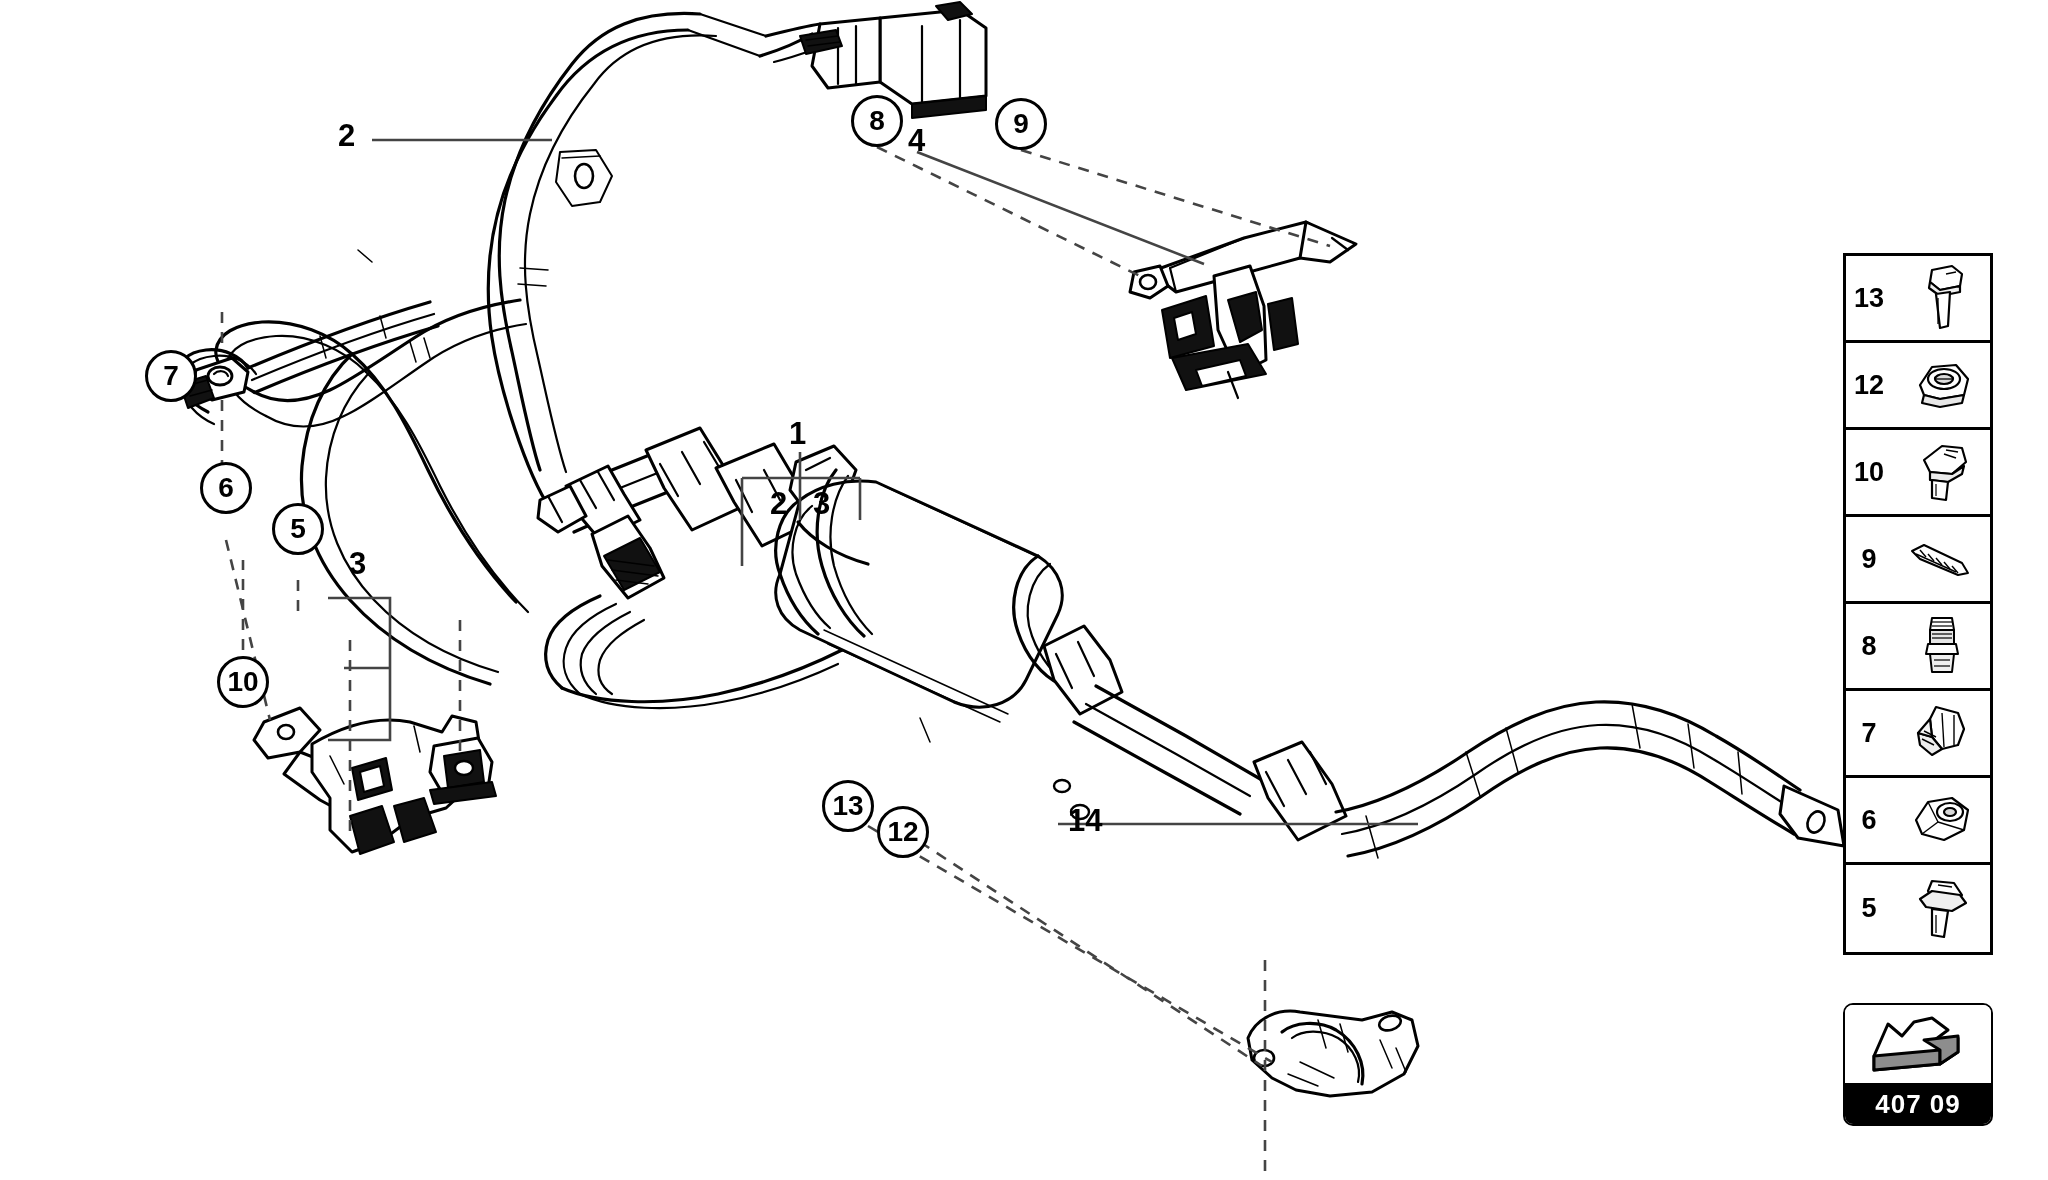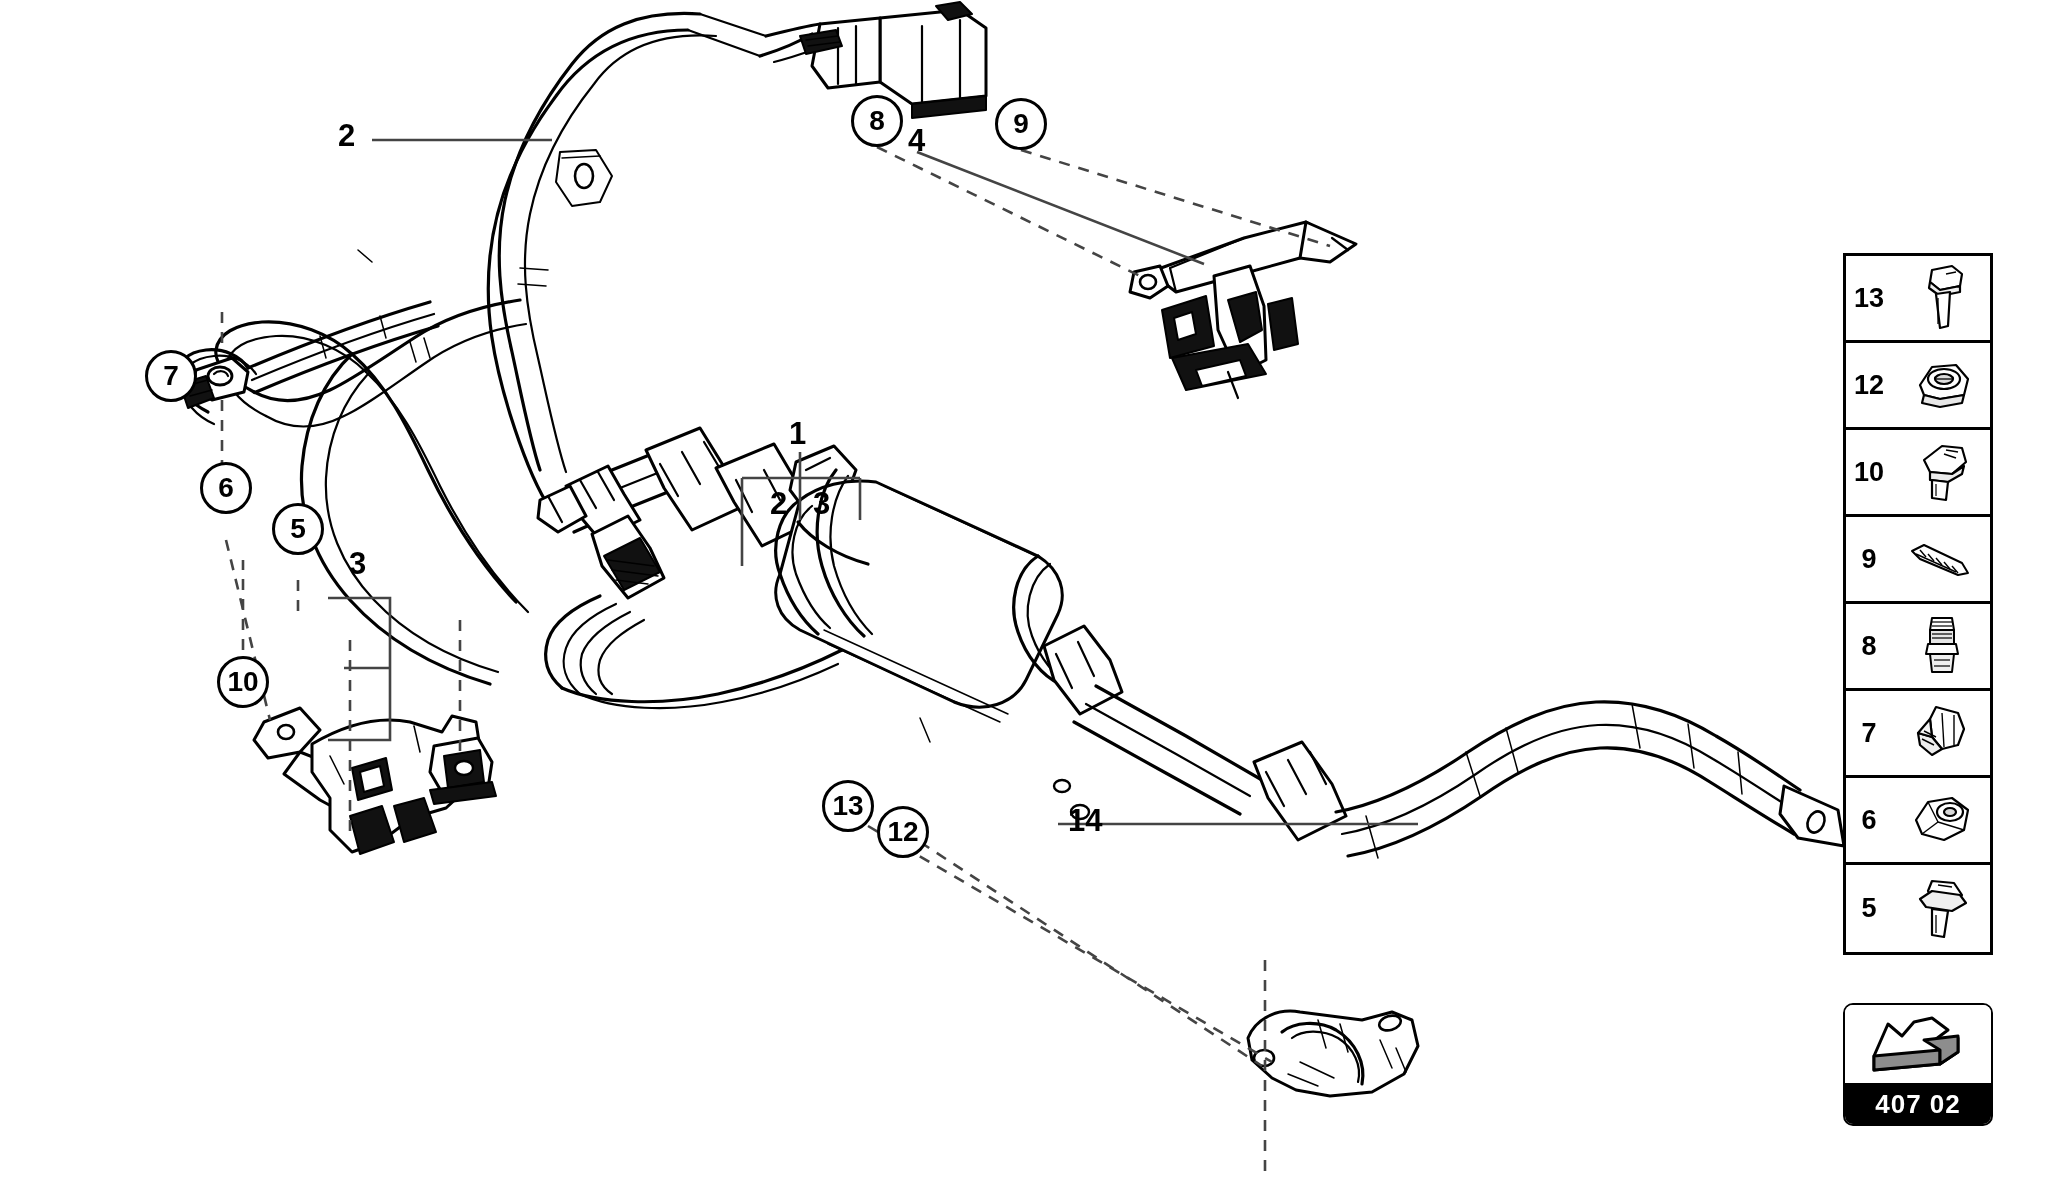--- a/index.html
+++ b/index.html
@@ -620,16 +620,16 @@
   </div>
 
   <div id="page-badge">
     <div id="badge-art">
       <svg width="120" height="64" viewBox="0 0 120 64">
         <path d="M16 44 L30 12 L44 24 L56 10 L74 6 L90 18 L74 30 L88 34 L100 26 L100 40 L82 52 L16 58 Z" fill="#ffffff" stroke="#000000" stroke-width="3" stroke-linejoin="round"></path>
         <path d="M16 44 L82 38 L82 52 L16 58 Z" fill="#8d8d8d" stroke="#000000" stroke-width="3" stroke-linejoin="round"></path>
         <path d="M66 28 L100 24 L100 40 L82 52 L82 38 Z" fill="#8d8d8d" stroke="#000000" stroke-width="3" stroke-linejoin="round"></path>
       </svg>
     </div>
-    <div id="badge-label">407 02</div>
+    <div id="badge-label">407 09</div>
   </div>
 
 </div>
 
 </body></html>

